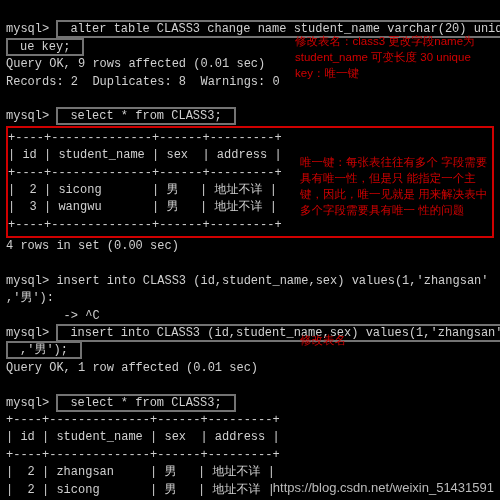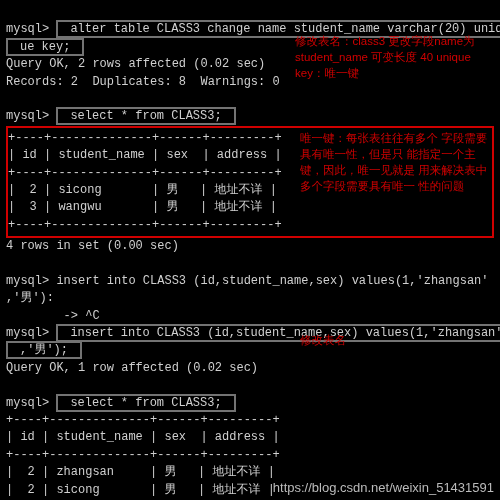--- a/index.html
+++ b/index.html
@@ -10,52 +10,52 @@
   .anno{position:absolute;color:#d00000;font-family:"Microsoft YaHei",SimSun,sans-serif;font-size:11.5px;line-height:1.4;pointer-events:none}
   .watermark{position:absolute;right:6px;bottom:2px;color:#bbb;font-size:13px;font-family:Arial,sans-serif}
   .tbl-line{letter-spacing:0}
 </style>
 </head>
 <body>
 
 <div class="term">
 <span><span>mysql&gt;</span> </span><span class="red-box"><span>alter table CLASS3 change name student_name varchar(20) uniq</span></span>
 <span class="red-box"><span>ue key;</span></span>
-<span>Query OK, 2 rows affected (0.02 sec)</span>
+<span>Query OK, 9 rows affected (0.01 sec)</span>
 <span>Records: 2  Duplicates: 8  Warnings: 0</span>
 
 <span><span>mysql&gt;</span> </span><span class="red-box"><span>select * from CLASS3;</span></span>
 <div class="red-box-block"><span class="tbl-line">+----+--------------+------+---------+</span>
 <span class="tbl-line">| id | student_name | sex  | address |</span>
 <span class="tbl-line">+----+--------------+------+---------+</span>
 <span class="tbl-line">|  2 | sicong       | 男   | 地址不详 |</span>
 <span class="tbl-line">|  3 | wangwu       | 男   | 地址不详 |</span>
 <span class="tbl-line">+----+--------------+------+---------+</span></div><span>4 rows in set (0.00 sec)</span>
 
 <span><span>mysql&gt;</span> </span><span>insert into CLASS3 (id,student_name,sex) values(1,'zhangsan'</span>
 <span>,'男'):</span>
         <span>-&gt; ^C</span>
 <span><span>mysql&gt;</span> </span><span class="red-box"><span>insert into CLASS3 (id,student_name,sex) values(1,'zhangsan'</span></span>
 <span class="red-box"><span>,'男');</span></span>
-<span>Query OK, 1 row affected (0.02 sec)</span>
+<span>Query OK, 1 row affected (0.01 sec)</span>
 
 <span><span>mysql&gt;</span> </span><span class="red-box"><span>select * from CLASS3;</span></span>
 <span class="tbl-line">+----+--------------+------+---------+</span>
 <span class="tbl-line">| id | student_name | sex  | address |</span>
 <span class="tbl-line">+----+--------------+------+---------+</span>
 <span class="tbl-line">|  2 | zhangsan     | 男   | 地址不详 |</span>
 <span class="tbl-line">|  2 | sicong       | 男   | 地址不详 |</span>
 <span class="tbl-line">|  3 | wangwu       | 男   | 地址不详 |</span>
 
 
 </div>
 
 <div class="anno" style="top:33px;left:295px;width:200px">修改表名：class3 更改字段name为
-student_name 可变长度 40 unique
+student_name 可变长度 30 unique
 key：唯一键</div>
-<div class="anno" style="top:130px;left:300px;width:198px">唯一键：每张表往往有多个
+<div class="anno" style="top:154px;left:300px;width:198px">唯一键：每张表往往有多个
 字段需要具有唯一性，但是只
 能指定一个主键，因此，唯一见就是
 用来解决表中多个字段需要具有唯一
 性的问题</div>
 <div class="anno" style="top:332px;left:300px">修改表名</div>
 
 <div class="watermark">https://blog.csdn.net/weixin_51431591</div>
 
 </body></html>

